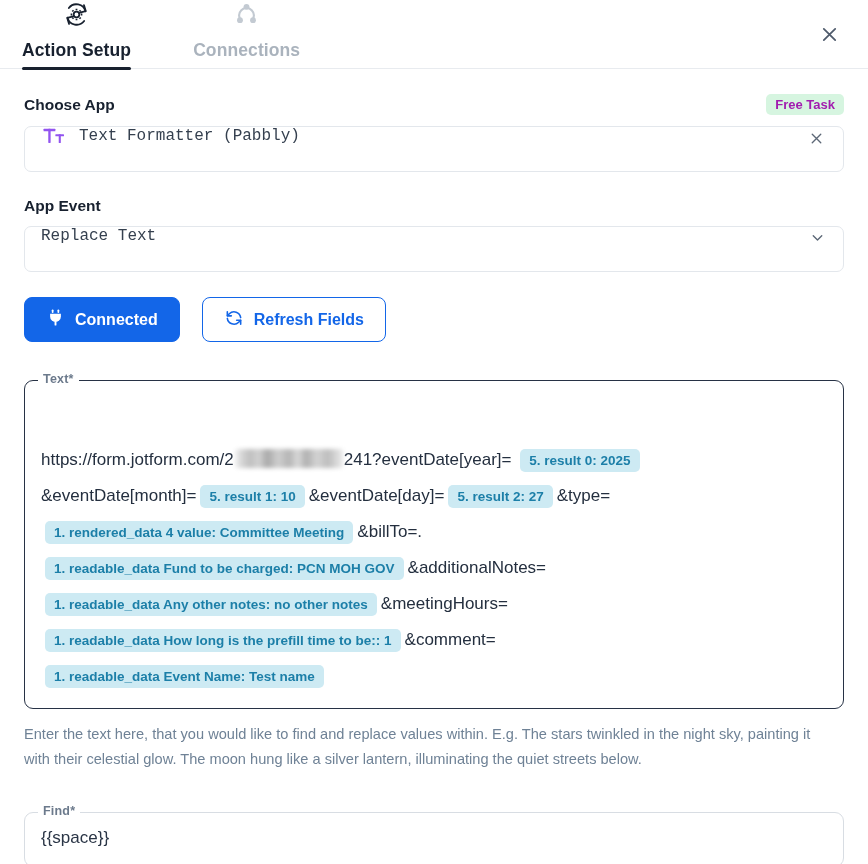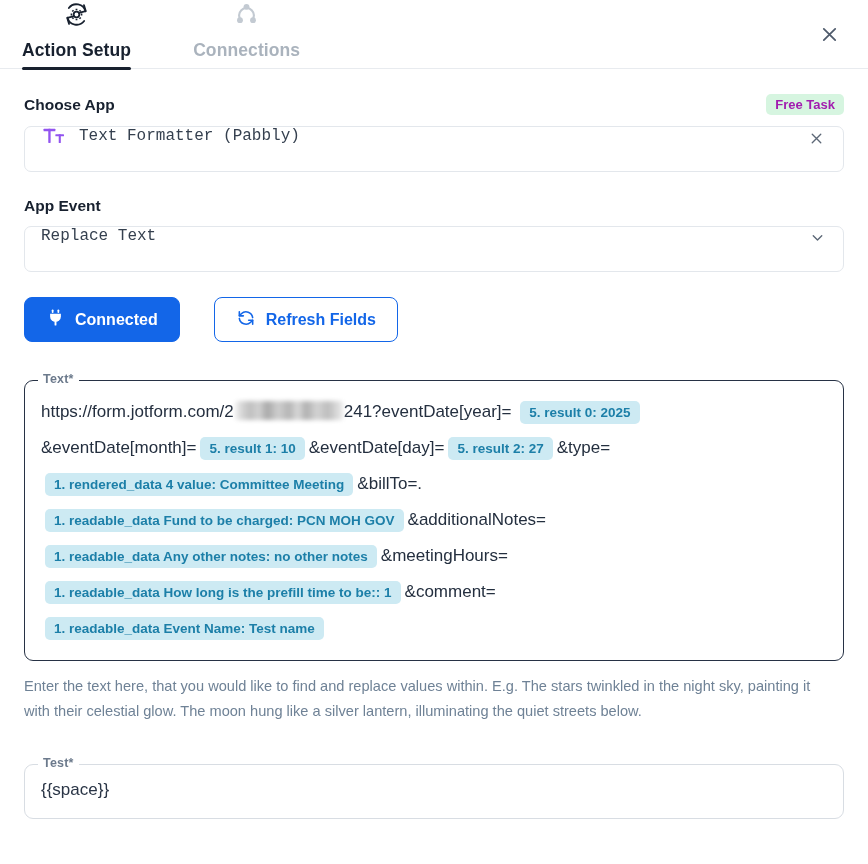--- a/index.html
+++ b/index.html
@@ -104,21 +104,21 @@
     margin-right: 12px;
     display: flex;
     align-items: center;
     justify-content: center;
     flex-shrink: 0;
   }
   .clear-x { width: 22px; height: 22px; display:flex; align-items:center; justify-content:center; cursor:pointer; }
   .chev { width: 20px; height: 20px; display:flex; align-items:center; justify-content:center; }
 
   
-  .btn-row { display: flex; gap: 34px; margin-top: 25px; text-align: right; }
+  .btn-row { display: flex; gap: 22px; margin-top: 25px; text-align: right; }
   .btn {
     height: 45px;
     border-radius: 8px;
     display: flex;
     align-items: center;
     gap: 10px;
     padding: 0 21px;
     font-size: 16px;
     font-weight: bold;
     cursor: pointer;
@@ -149,20 +149,21 @@
   }
   .field-legend .star { color: #6c7a8c; }
 
   .text-field { margin-top: 38px; }
 
   .token-flow {
     font-size: 17px;
     color: #242f3f;
     line-height: 36px;
     word-break: break-word;
+    margin-top: 48px;
   }
   .token-flow .plain { white-space: pre-wrap; }
   .token {
     display: inline-block;
     background: #cdeaf3;
     color: #1c7fa8;
     font-size: 13.5px;
     font-weight: bold;
     border-radius: 5px;
     padding: 5px 9px;
@@ -306,18 +307,18 @@
     <div class="token-flow">
       <span class="plain">https://form.jotform.com/2</span><span class="redacted"></span><span class="plain">241?eventDate[year]=</span>
       <span id="segments-host"><span class="token">5. result 0: 2025</span><span class="line-break"></span><span class="plain">&amp;eventDate[month]=</span><span class="token">5. result 1: 10</span><span class="plain">&amp;eventDate[day]=</span><span class="token">5. result 2: 27</span><span class="plain">&amp;type=</span><span class="line-break"></span><span class="token">1. rendered_data 4 value: Committee Meeting</span><span class="plain">&amp;billTo=.</span><span class="line-break"></span><span class="token">1. readable_data Fund to be charged: PCN MOH GOV</span><span class="plain">&amp;additionalNotes=</span><span class="line-break"></span><span class="token">1. readable_data Any other notes: no other notes</span><span class="plain">&amp;meetingHours=</span><span class="line-break"></span><span class="token">1. readable_data How long is the prefill time to be:: 1</span><span class="plain">&amp;comment=</span><span class="line-break"></span><span class="token">1. readable_data Event Name: Test name</span></span>
     </div>
   </div>
 
   <div class="helper">Enter the text here, that you would like to find and replace values within. E.g. The stars twinkled in the night sky, painting it with their celestial glow. The moon hung like a silver lantern, illuminating the quiet streets below.</div>
 
   <div class="field find-field">
     <span class="field-legend">
-      <span>Test</span><span class="star">*</span>
+      <span>Find</span><span class="star">*</span>
     </span>
     <div class="find-value">{{space}}</div>
   </div>
 
 </div>
 
 </body></html>

